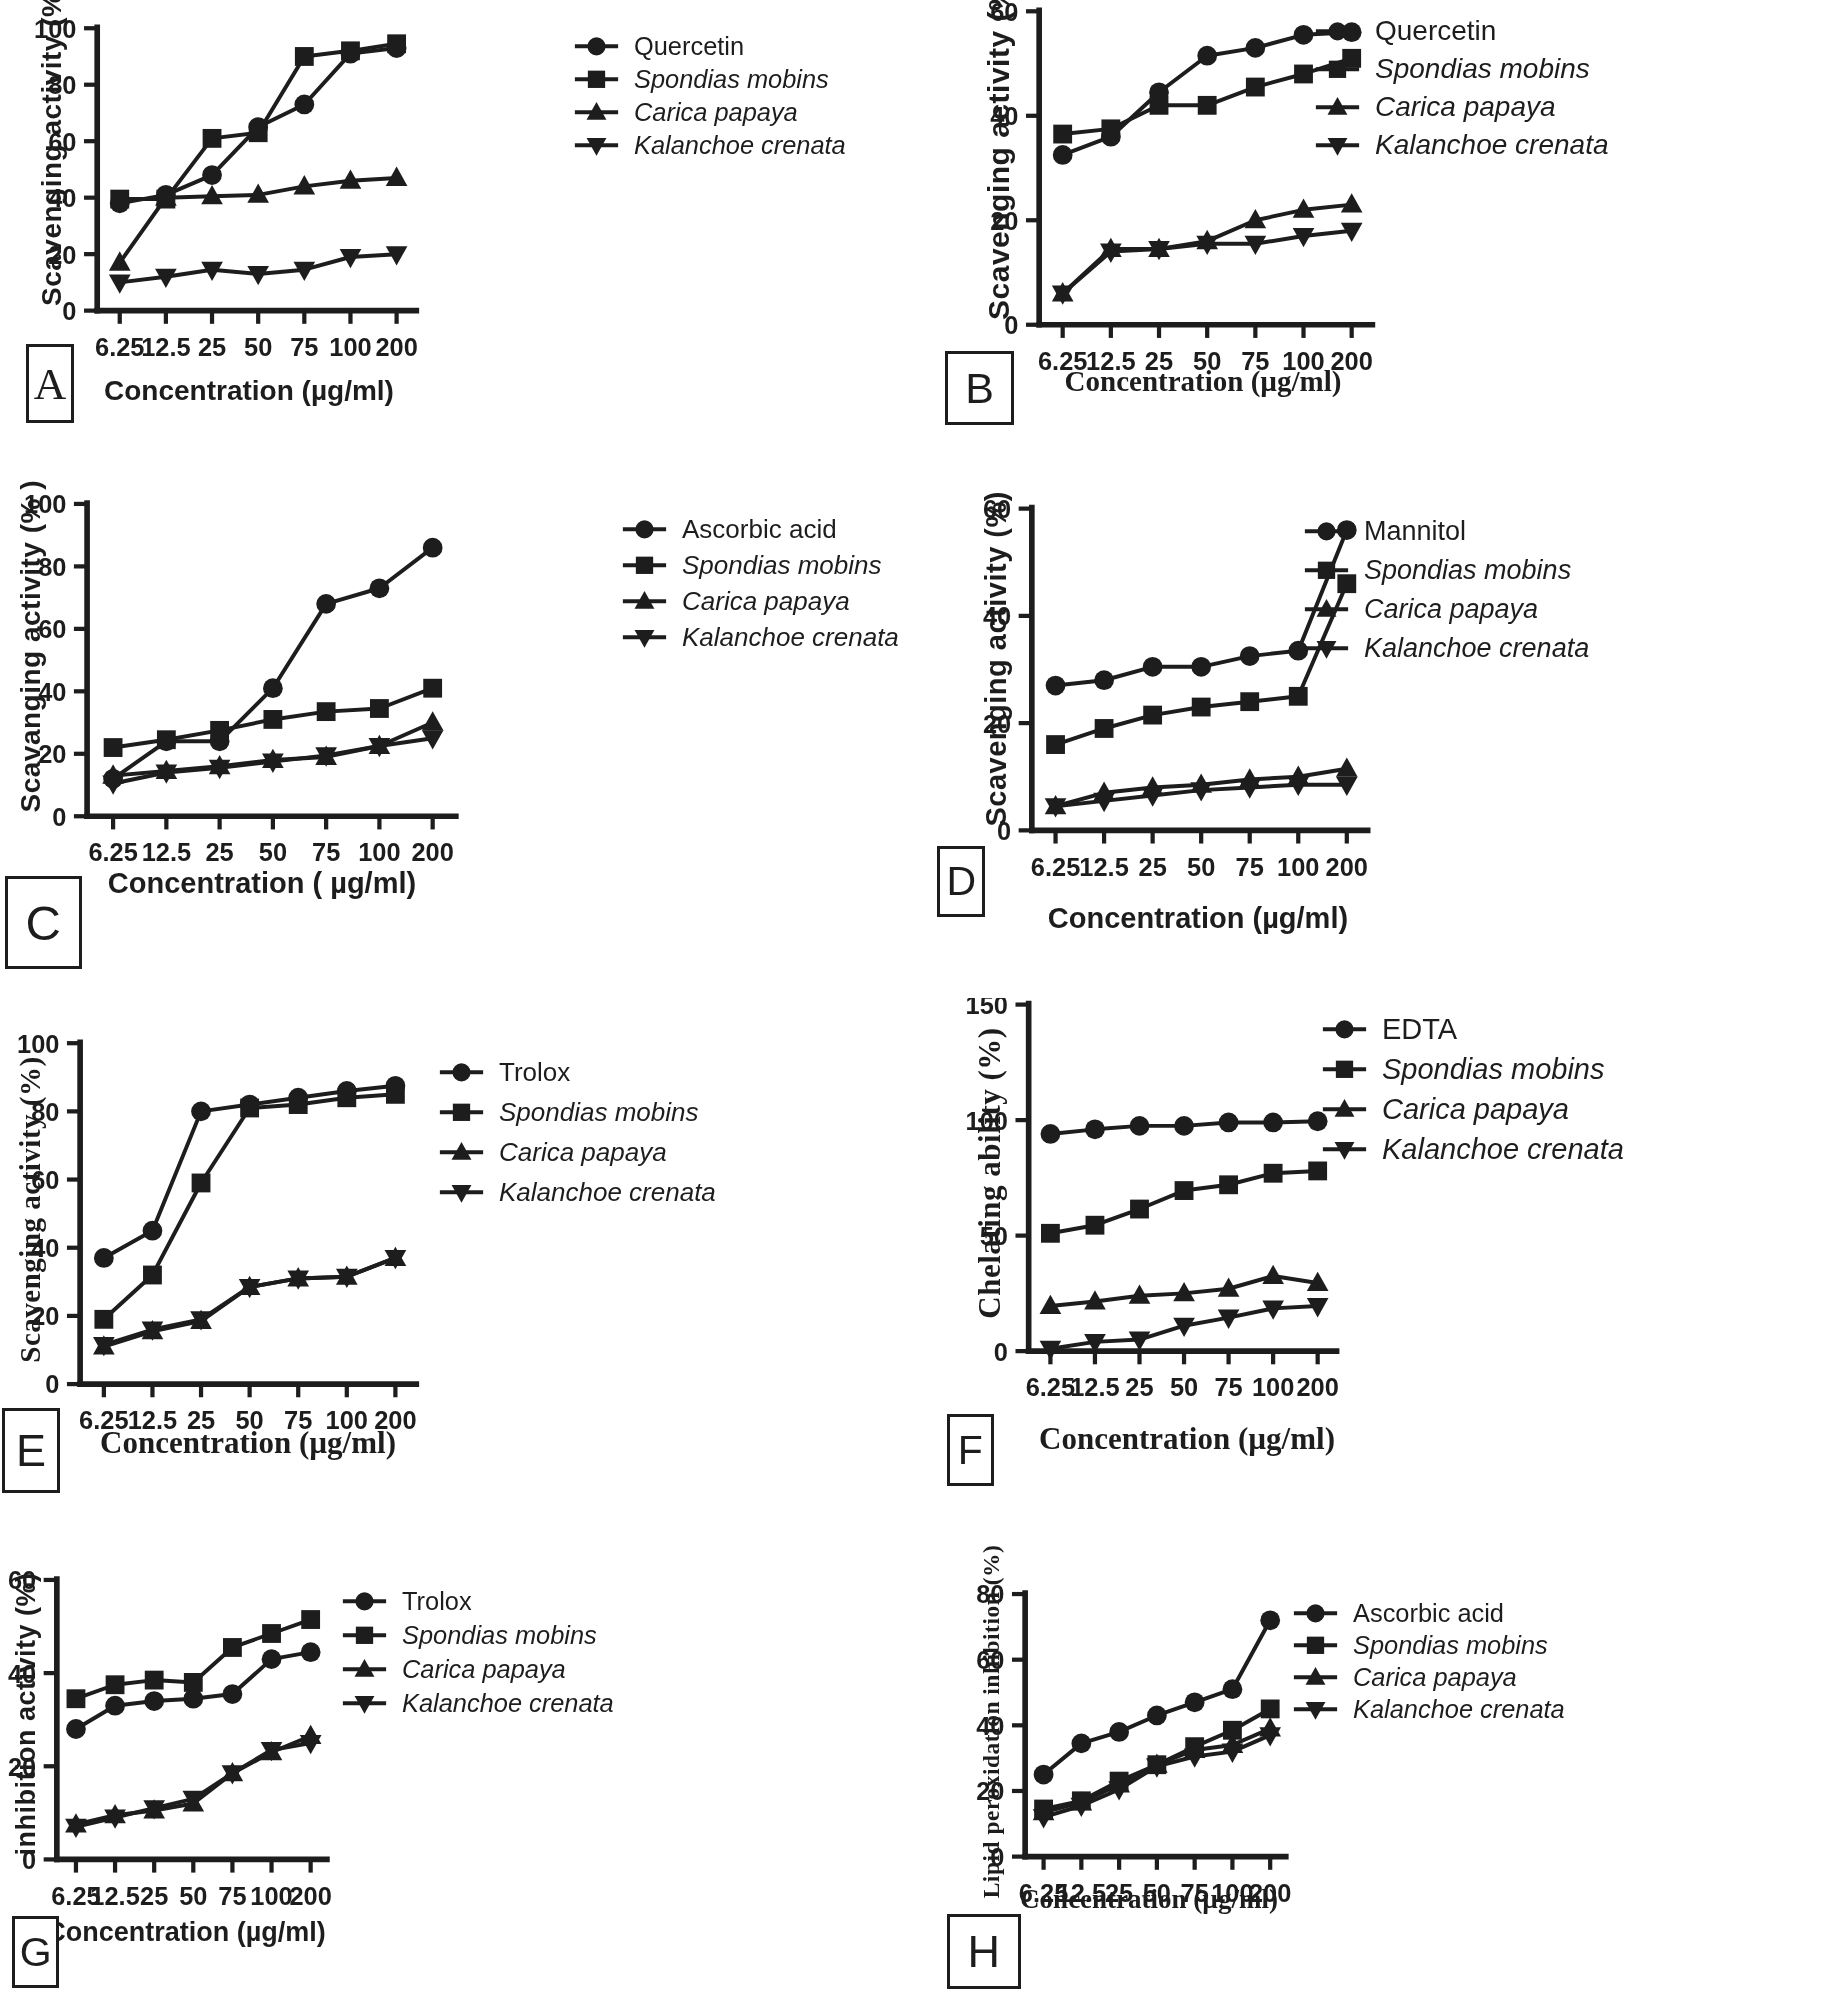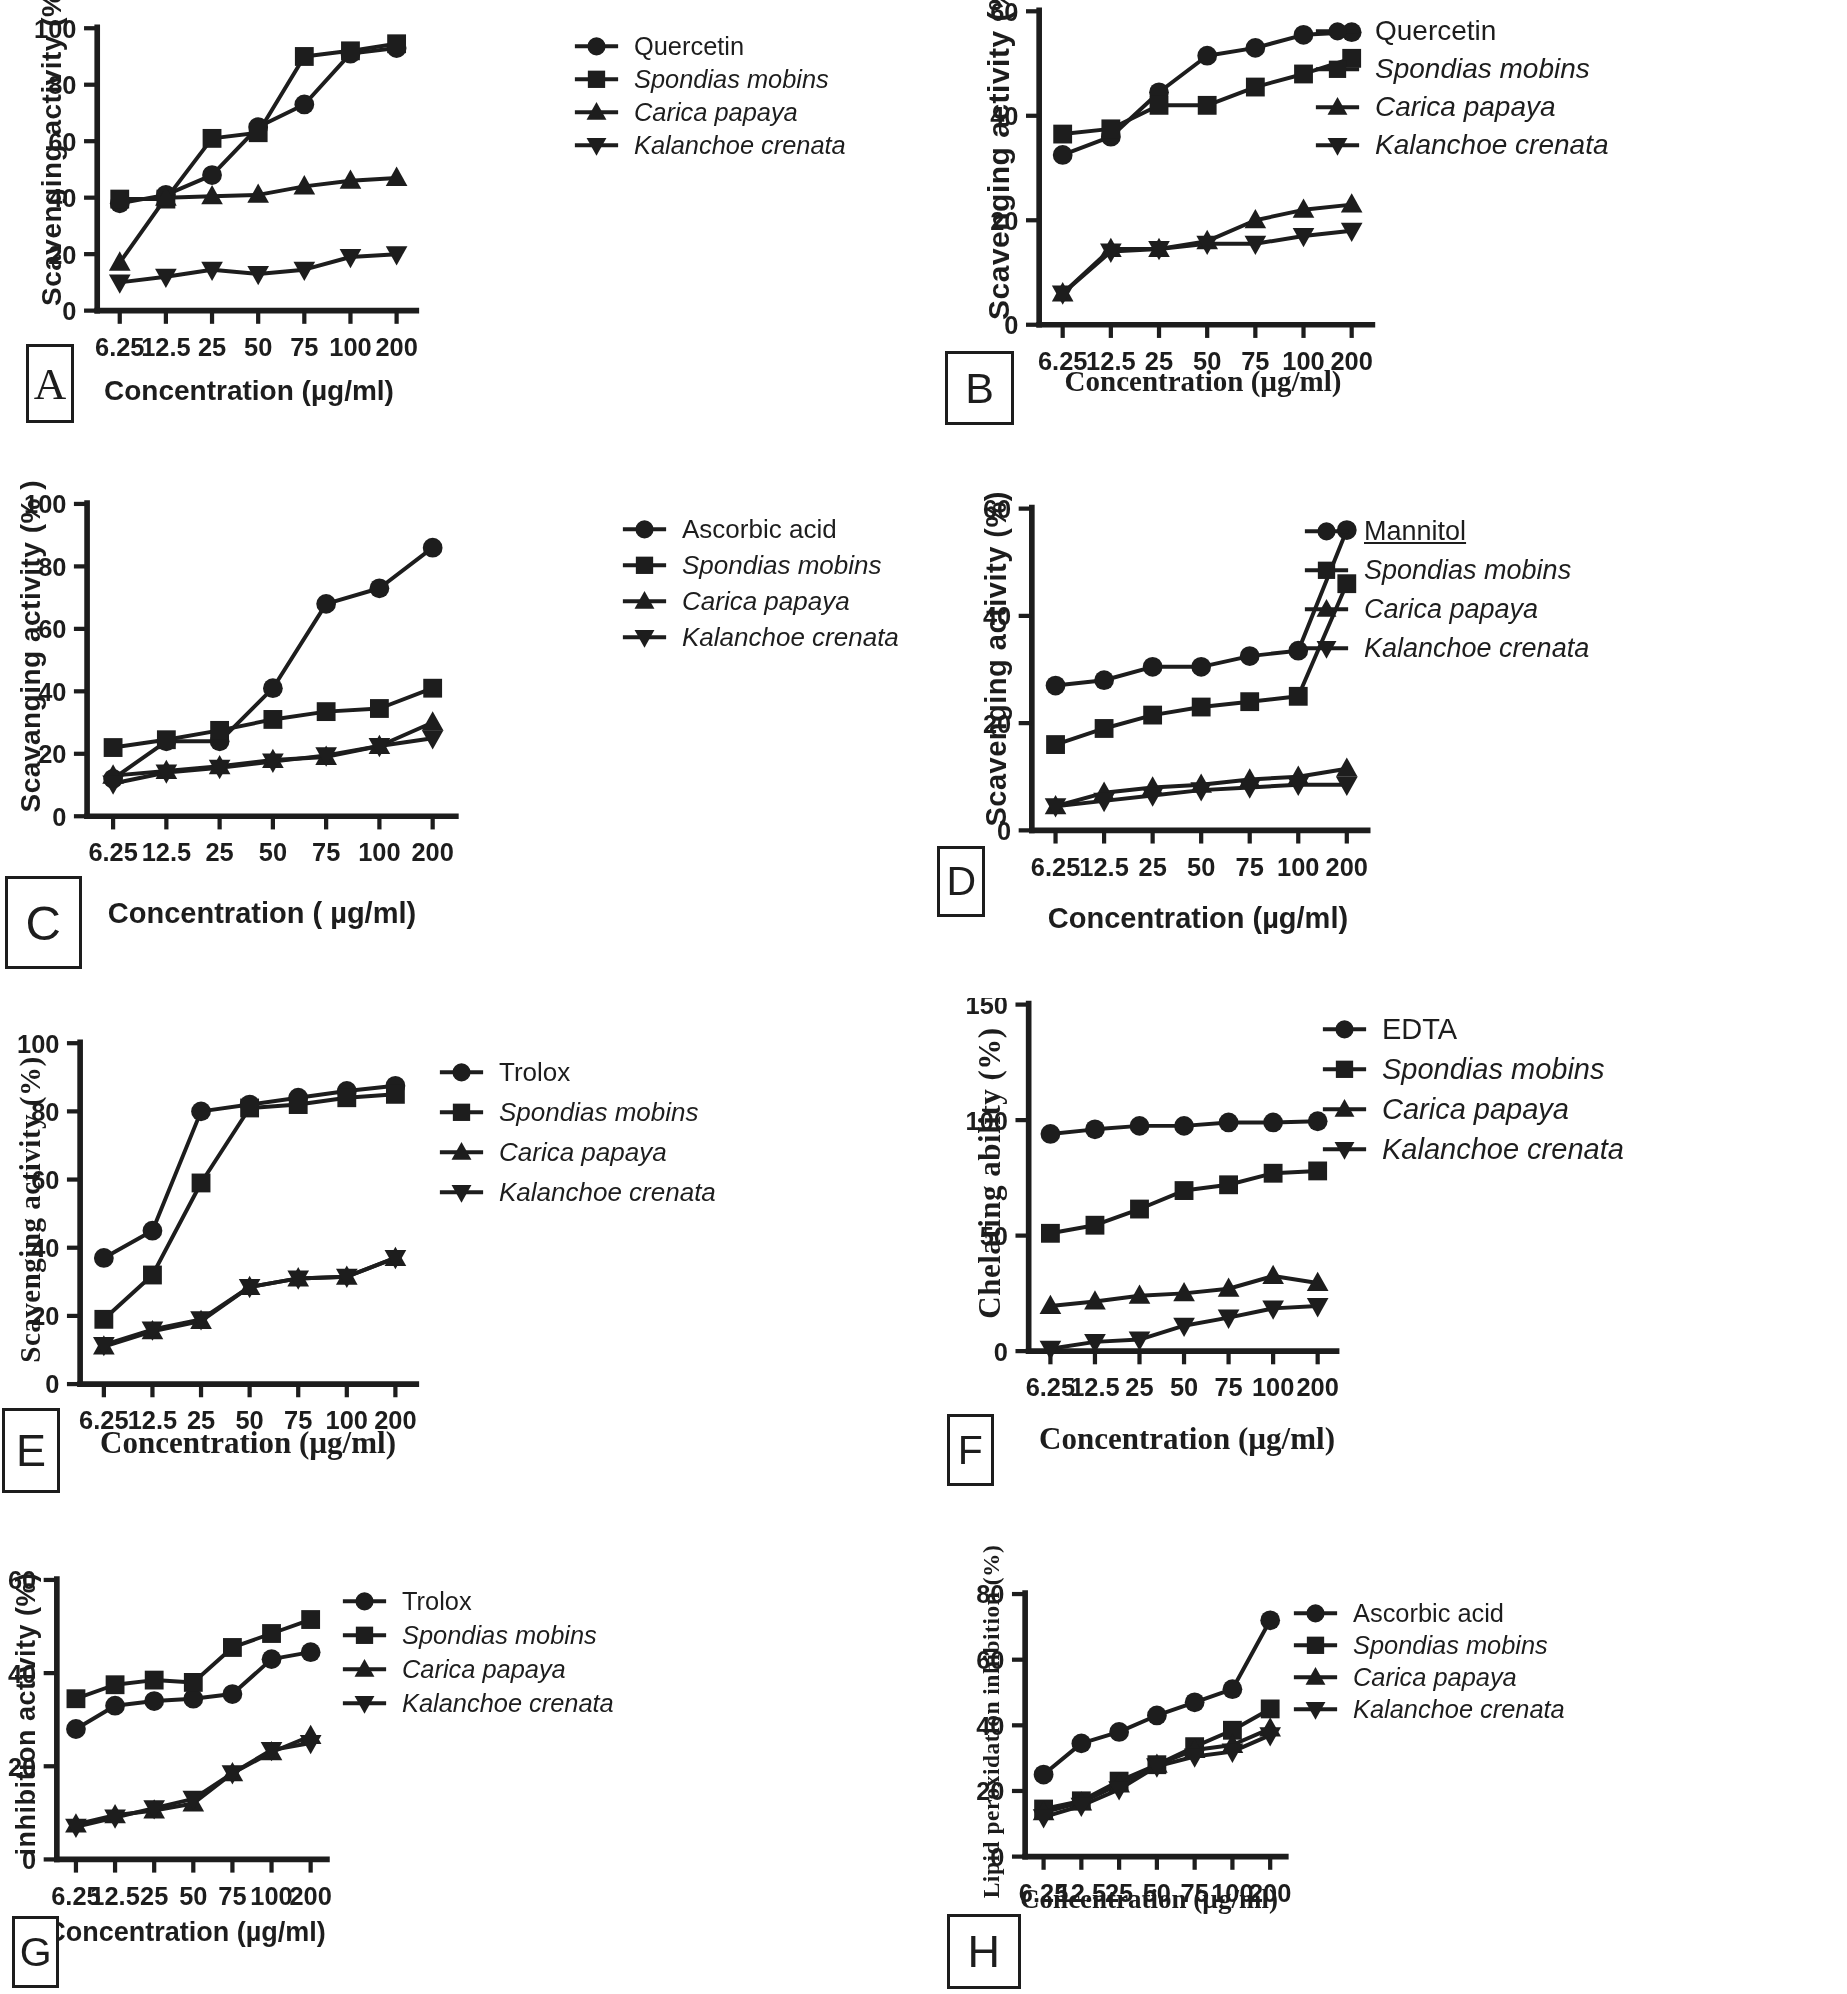--- a/index.html
+++ b/index.html
@@ -332,21 +332,21 @@
         <li style="height: 36px;">
           <span class="sw">
             <svg width="47" height="22.6" viewBox="0 0 50 24">
               <line x1="2" y1="12" x2="48" y2="12" stroke="#1d1d1d" stroke-width="4.2"></line>
               <polygon points="25,23.04 35.58,4.18 14.42,4.18" fill="#1d1d1d"></polygon>
             </svg>
           </span>
           <span class="nm it" style="font-size: 26px;">Kalanchoe crenata</span>
         </li>
       </ul>
-    <div class="xlabel" style="left: 262px; top: 426px; font-size: 29px;">Concentration ( µg/ml)</div>
+    <div class="xlabel" style="left: 262px; top: 396px; font-size: 29px;">Concentration ( µg/ml)</div>
     <div class="letterbox" style="left: 4.7px; top: 405px; width: 71px; height: 87px;">
         <span style="font-size: 49px; font-family: &quot;Liberation Sans&quot;, sans-serif;">C</span>
       </div>
   </section>
 
   <section class="panel" style="left: 925px; top: 471px; width: 923px; height: 508px;">
     <svg class="plot-svg" viewBox="0 0 980 540" width="923" height="508">
         <line x1="113" y1="36" x2="113" y2="385" stroke="#1d1d1d" stroke-width="6"></line>
         <line x1="110" y1="382" x2="473" y2="382" stroke="#1d1d1d" stroke-width="6"></line>
         <line x1="99" y1="382" x2="113" y2="382" stroke="#1d1d1d" stroke-width="4.5"></line>
@@ -399,21 +399,21 @@
         <polygon points="138.2,368.35 149.7,347.85 126.69999999999999,347.85" fill="#1d1d1d"></polygon>
         <polygon points="189.8,362.65 201.3,342.15 178.3,342.15" fill="#1d1d1d"></polygon>
         <polygon points="241.4,356.95 252.9,336.45 229.9,336.45" fill="#1d1d1d"></polygon>
         <polygon points="293,351.25 304.5,330.75 281.5,330.75" fill="#1d1d1d"></polygon>
         <polygon points="344.6,348.4 356.1,327.9 333.1,327.9" fill="#1d1d1d"></polygon>
         <polygon points="396.2,345.55 407.7,325.05 384.7,325.05" fill="#1d1d1d"></polygon>
         <polygon points="447.79999999999995,345.55 459.29999999999995,325.05 436.29999999999995,325.05" fill="#1d1d1d"></polygon>
       </svg>
     <div class="ylabel" style="width: 322px; left: -90px; top: 178px; font-size: 29px;">Scavenging activity (%)</div>
     <ul class="legend" style="left: 378px; top: 41px;">
-        <li style="height: 39px; text-decoration: underline;">
+        <li style="height: 39px;">
           <span class="sw">
             <svg width="47" height="22.6" viewBox="0 0 50 24">
               <line x1="2" y1="12" x2="48" y2="12" stroke="#1d1d1d" stroke-width="4.2"></line>
               <circle cx="25" cy="12" r="9.66" fill="#1d1d1d"></circle>
             </svg>
           </span>
           <span class="nm" style="font-size: 27px;">Mannitol</span>
         </li>
         <li style="height: 39px;">
           <span class="sw">

